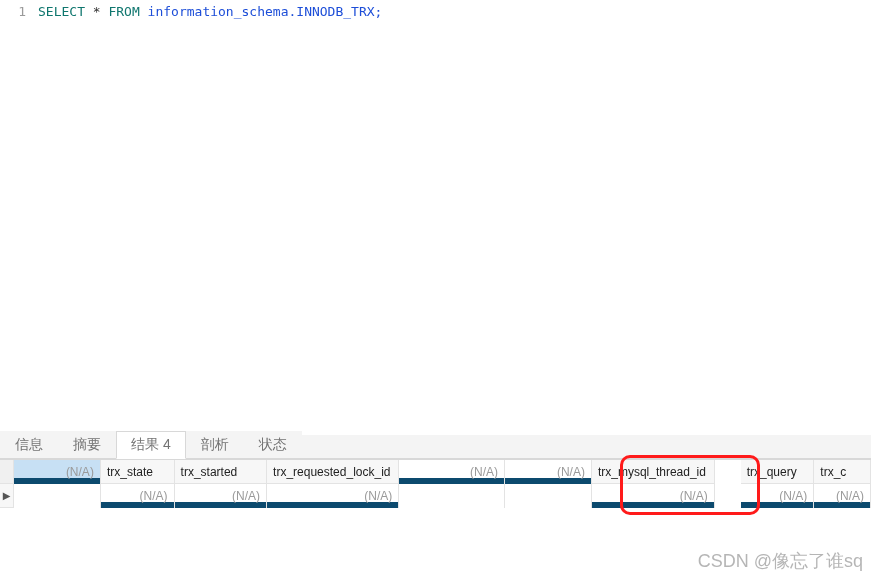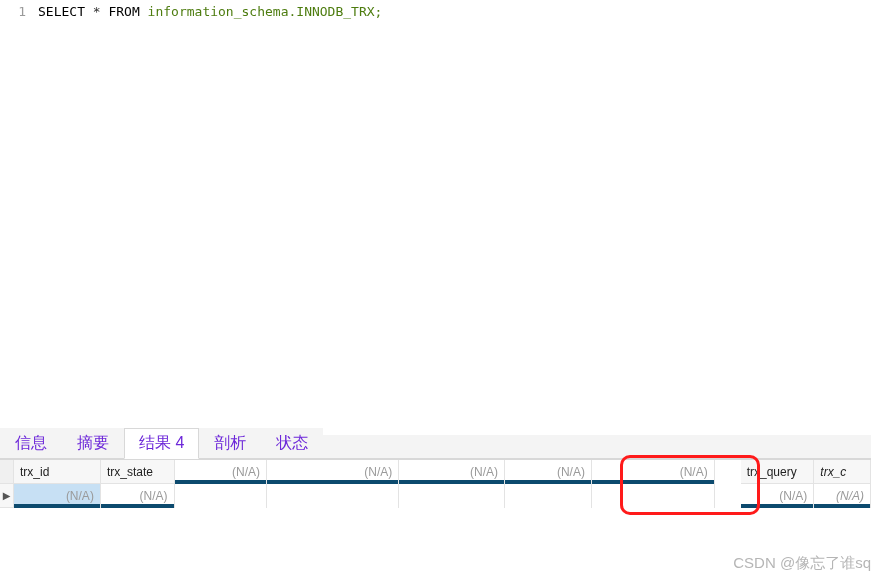--- a/index.html
+++ b/index.html
@@ -27,34 +27,34 @@
     background: #fff;
   }
   .code {
     flex: 1;
     padding: 4px 0 0 2px;
     font-family: Consolas, monospace;
     font-size: 13px;
     color: #333;
     white-space: pre;
   }
-  .kw { color: #000000; }
-  .ident { color: #4d7c0f; }
+  .kw { color: #0f766e; }
+  .ident { color: #1d4ed8; }
 
   .tabs {
     display: flex;
     align-items: flex-end;
     border-bottom: 1px solid #d8d8d8;
     background: #f4f4f4;
     height: 24px;
   }
   .tab {
     padding: 4px 14px;
-    font-size: 16px;
-    color: #6d28d9;
+    font-size: 14px;
+    color: #737373;
     border: 1px solid transparent;
     border-bottom: none;
     background: #f4f4f4;
     cursor: pointer;
   }
   .tab.active {
     background: #fff;
     border-color: #d8d8d8;
     border-bottom: 1px solid #fff;
     margin-bottom: -1px;
@@ -104,39 +104,39 @@
     border-bottom: 1px solid #e3e3e3;
     white-space: nowrap;
     overflow: hidden;
   }
   .dcell {
     height: 24px;
     line-height: 24px;
     padding: 0 6px;
     font-size: 12px;
     color: #9a9a9a;
-    border-bottom: 4px solid #0c4a6e;
+    border-bottom: 6px solid #0c4a6e;
     white-space: nowrap;
     text-align: right;
   }
   .dcell.sel { background: #c7e0f4; }
 
   .highlight-box {
     position: absolute;
     border: 3px solid #ff1a1a;
     border-radius: 10px;
     pointer-events: none;
   }
 
   .watermark {
     position: absolute;
-    right: 0;
+    right: 8px;
     bottom: 8px;
     color: rgba(120,120,120,0.55);
-    font-size: 15px;
+    font-size: 18px;
   }
 </style>
 </head>
 <body>
 
 <div class="editor-area">
   <div class="gutter">
     <div>1</div>
   </div>
   <div class="code"><span class="kw">SELECT</span><span> * </span><span class="kw">FROM</span><span class="ident"> information_schema.INNODB_TRX;</span></div>
@@ -151,47 +151,49 @@
 </div>
 
 <div class="grid-wrap">
   <div class="grid">
     <div class="row-head-col">
       <div class="row-head-cell header"></div>
       <div class="row-head-cell body">▶</div>
     </div>
     <div class="cols" id="cols">
         <div class="col" style="width: 92px;">
-          <div class="hcell">trx_id</div>
           <div class="dcell sel">(N/A)</div>
         </div>
         <div class="col" style="width: 78px;">
           <div class="hcell">trx_state</div>
           <div class="dcell">(N/A)</div>
         </div>
         <div class="col" style="width: 98px;">
+          <div class="hcell">trx_started</div>
           <div class="dcell">(N/A)</div>
         </div>
         <div class="col" style="width: 140px;">
+          <div class="hcell">trx_requested_lock_id</div>
           <div class="dcell">(N/A)</div>
         </div>
         <div class="col" style="width: 112px;">
           <div class="dcell">(N/A)</div>
         </div>
         <div class="col" style="width: 92px;">
           <div class="dcell">(N/A)</div>
         </div>
         <div class="col" style="width: 130px;">
+          <div class="hcell">trx_mysql_thread_id</div>
           <div class="dcell">(N/A)</div>
         </div>
         <div class="col" style="width: 78px; margin-left: 26px;">
           <div class="hcell">trx_query</div>
           <div class="dcell">(N/A)</div>
         </div>
-        <div class="col" style="width: 60px; font-style: italic;">
+        <div class="col" style="width: 60px;">
           <div class="hcell">trx_c</div>
           <div class="dcell">(N/A)</div>
         </div>
       </div>
   </div>
   <div id="hl" class="highlight-box" style="left: 620px; top: -4px; width: 140px; height: 60px;"></div>
 </div>
 
 <div class="watermark">CSDN @像忘了谁sq</div>
 

